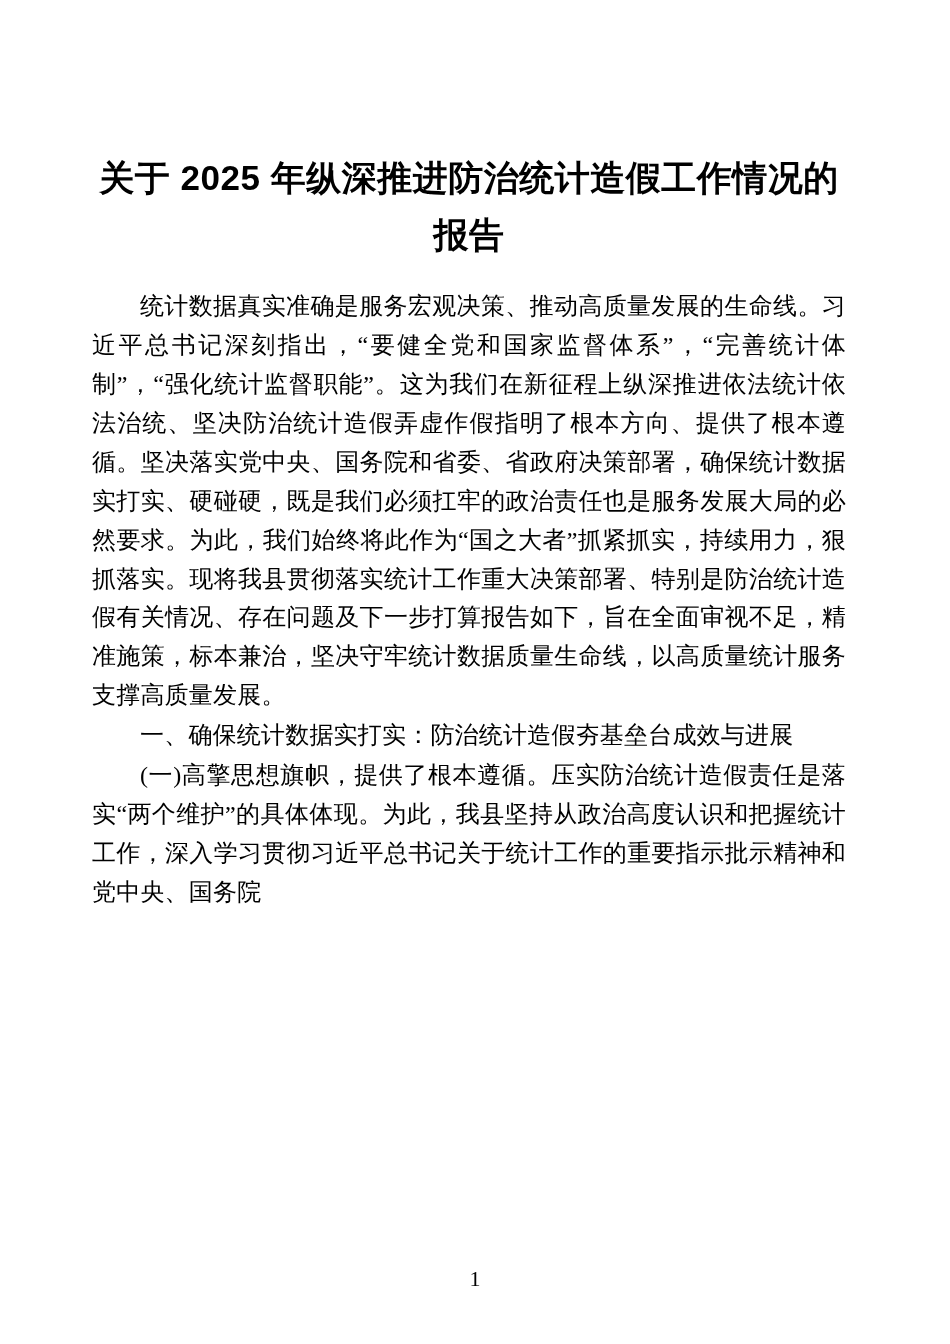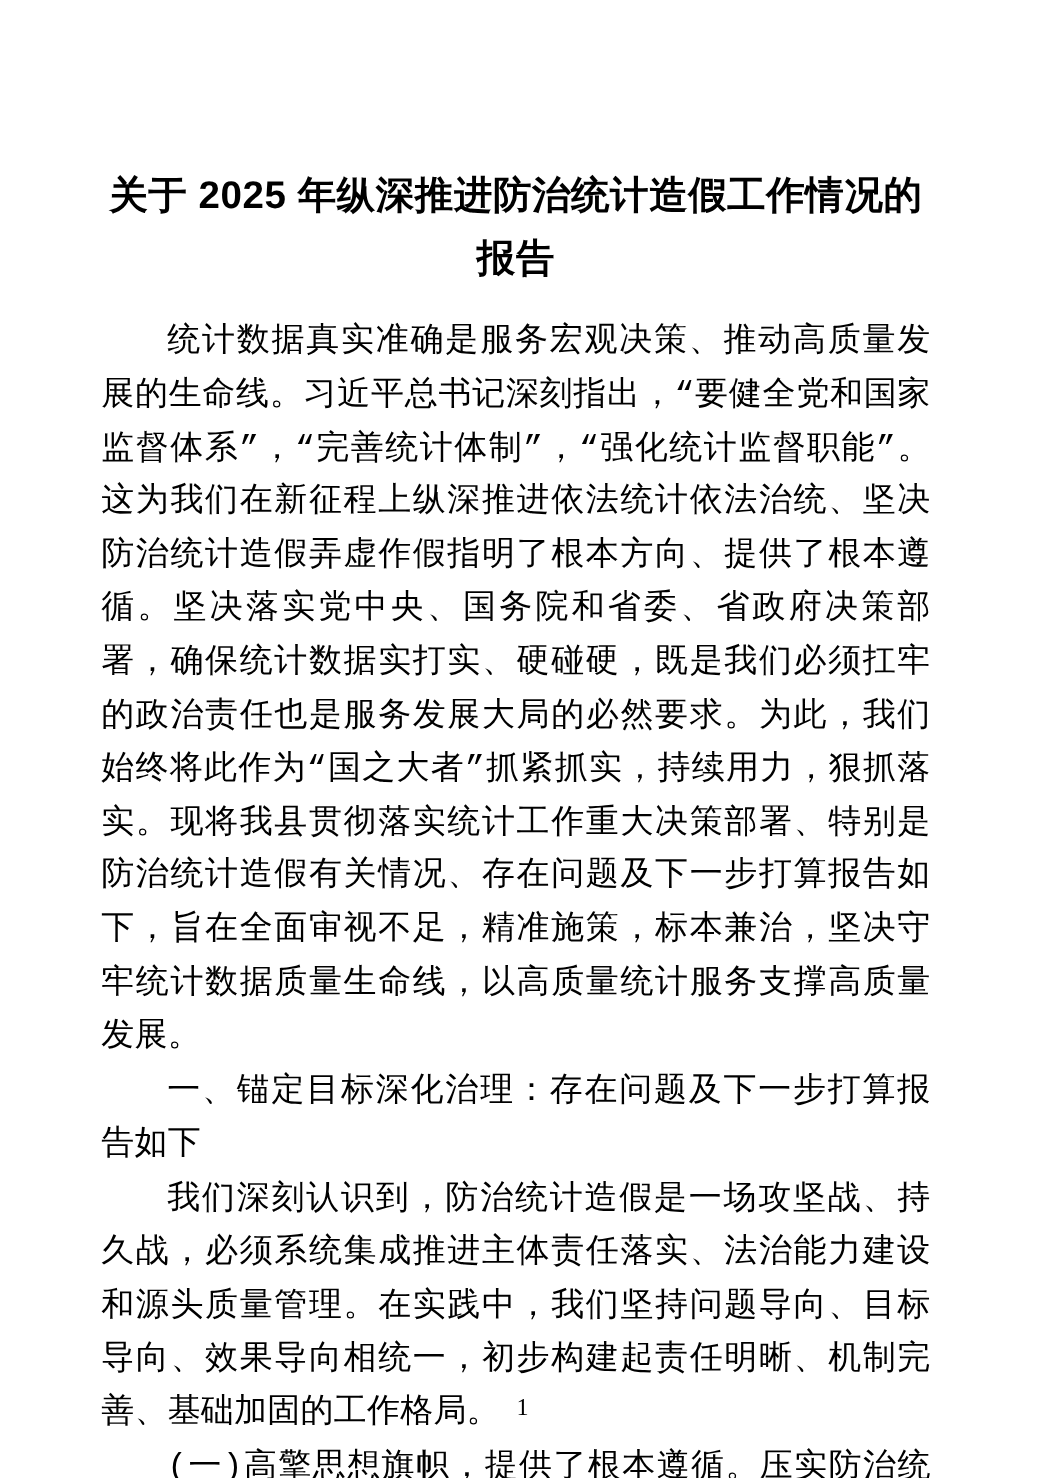--- a/index.html
+++ b/index.html
@@ -29,22 +29,22 @@
     line-height: 1.62;
     text-align: center;
     letter-spacing: 0.5px;
     margin: 0 0 18px 0;
     padding: 0 6px;
   }
   .body-block {
     margin-top: 24px;
   }
   .para {
-    font-family: Liberation Mono, monospace;
-    font-size: 30px;
+    font-family: Liberation Serif, serif;
+    font-size: 24px;
     line-height: 1.62;
     text-align: justify;
     text-justify: inter-ideograph;
     margin: 0 0 1px 0;
     letter-spacing: 0.2px;
   }
   .indent {
     text-indent: 2em;
   }
   .page-number {
@@ -59,20 +59,19 @@
 </style>
 </head>
 <body>
 
 <div class="page">
 
   <h1 class="doc-title">关于 2025 年纵深推进防治统计造假工作情况的报告</h1>
 
   <div class="body-block">
     <p class="para indent">统计数据真实准确是服务宏观决策、推动高质量发展的生命线。习近平总书记深刻指出，“要健全党和国家监督体系”，“完善统计体制”，“强化统计监督职能”。这为我们在新征程上纵深推进依法统计依法治统、坚决防治统计造假弄虚作假指明了根本方向、提供了根本遵循。坚决落实党中央、国务院和省委、省政府决策部署，确保统计数据实打实、硬碰硬，既是我们必须扛牢的政治责任也是服务发展大局的必然要求。为此，我们始终将此作为“国之大者”抓紧抓实，持续用力，狠抓落实。现将我县贯彻落实统计工作重大决策部署、特别是防治统计造假有关情况、存在问题及下一步打算报告如下，旨在全面审视不足，精准施策，标本兼治，坚决守牢统计数据质量生命线，以高质量统计服务支撑高质量发展。</p>
-    <p class="para indent">一、锚定目标深化治理：存在问题及下一步打算报告如下</p>
-    <p class="para indent">我们深刻认识到，防治统计造假是一场攻坚战、持久战，必须系统集成推进主体责任落实、法治能力建设和源头质量管理。在实践中，我们坚持问题导向、目标导向、效果导向相统一，初步构建起责任明晰、机制完善、基础加固的工作格局。</p>
+    <p class="para indent">一、确保统计数据实打实：防治统计造假夯基垒台成效与进展</p>
     <p class="para indent">(一)高擎思想旗帜，提供了根本遵循。压实防治统计造假责任是落实“两个维护”的具体体现。为此，我县坚持从政治高度认识和把握统计工作，深入学习贯彻习近平总书记关于统计工作的重要指示批示精神和党中央、国务院</p>
   </div>
 
   <div class="page-number">1</div>
 
 </div>
 
 </body></html>

